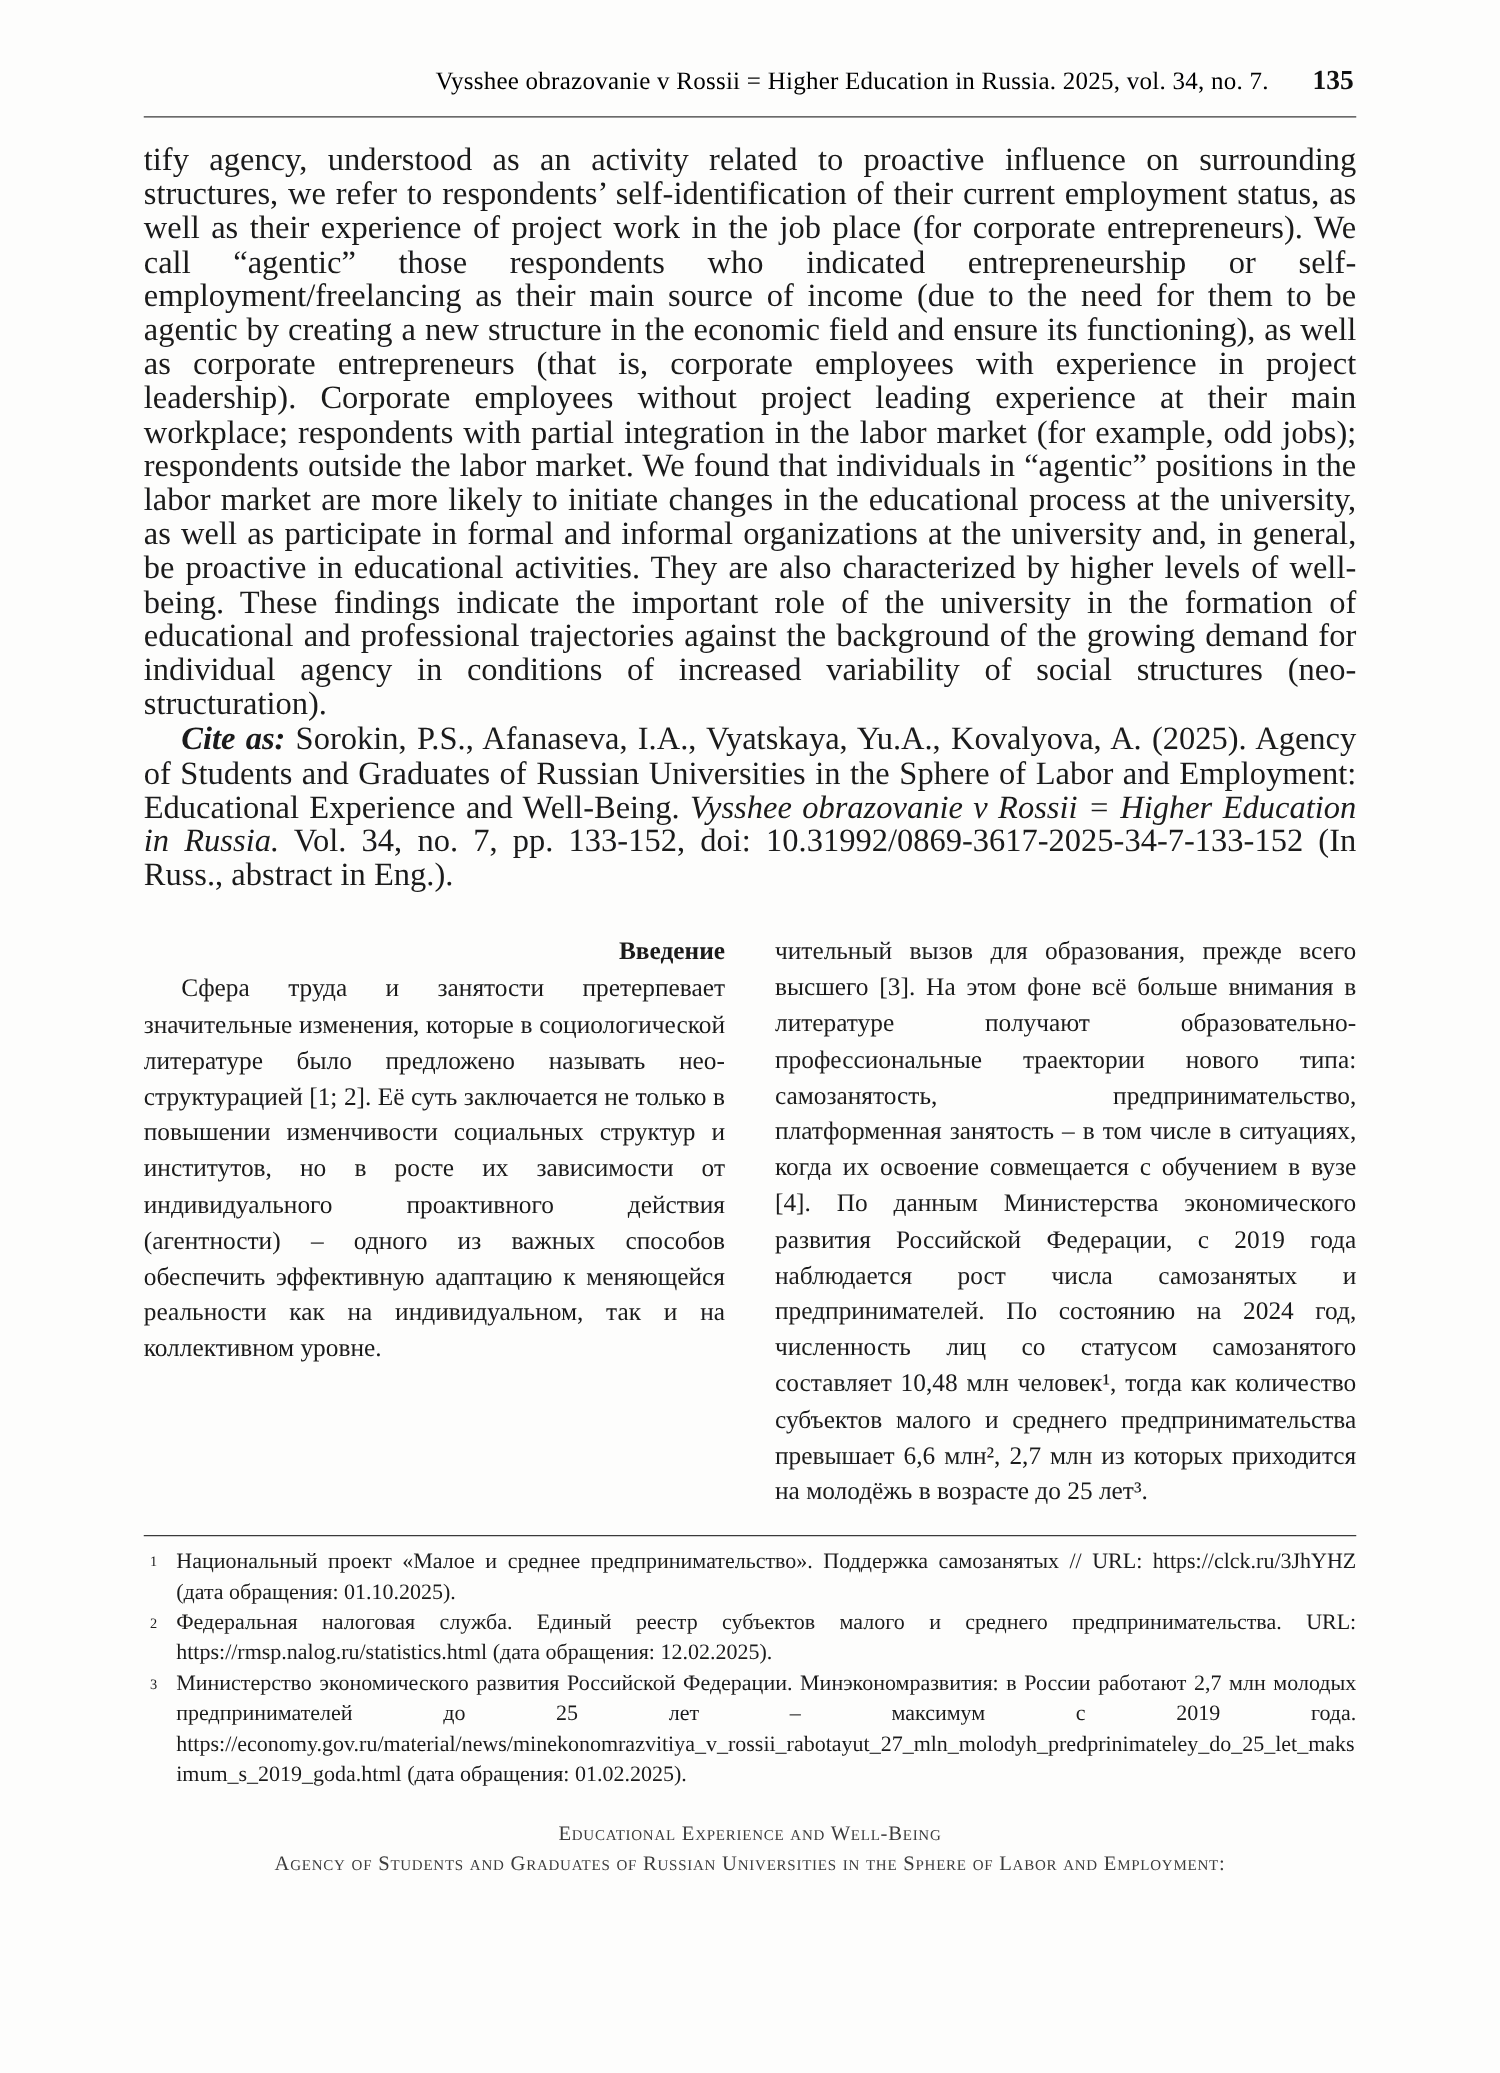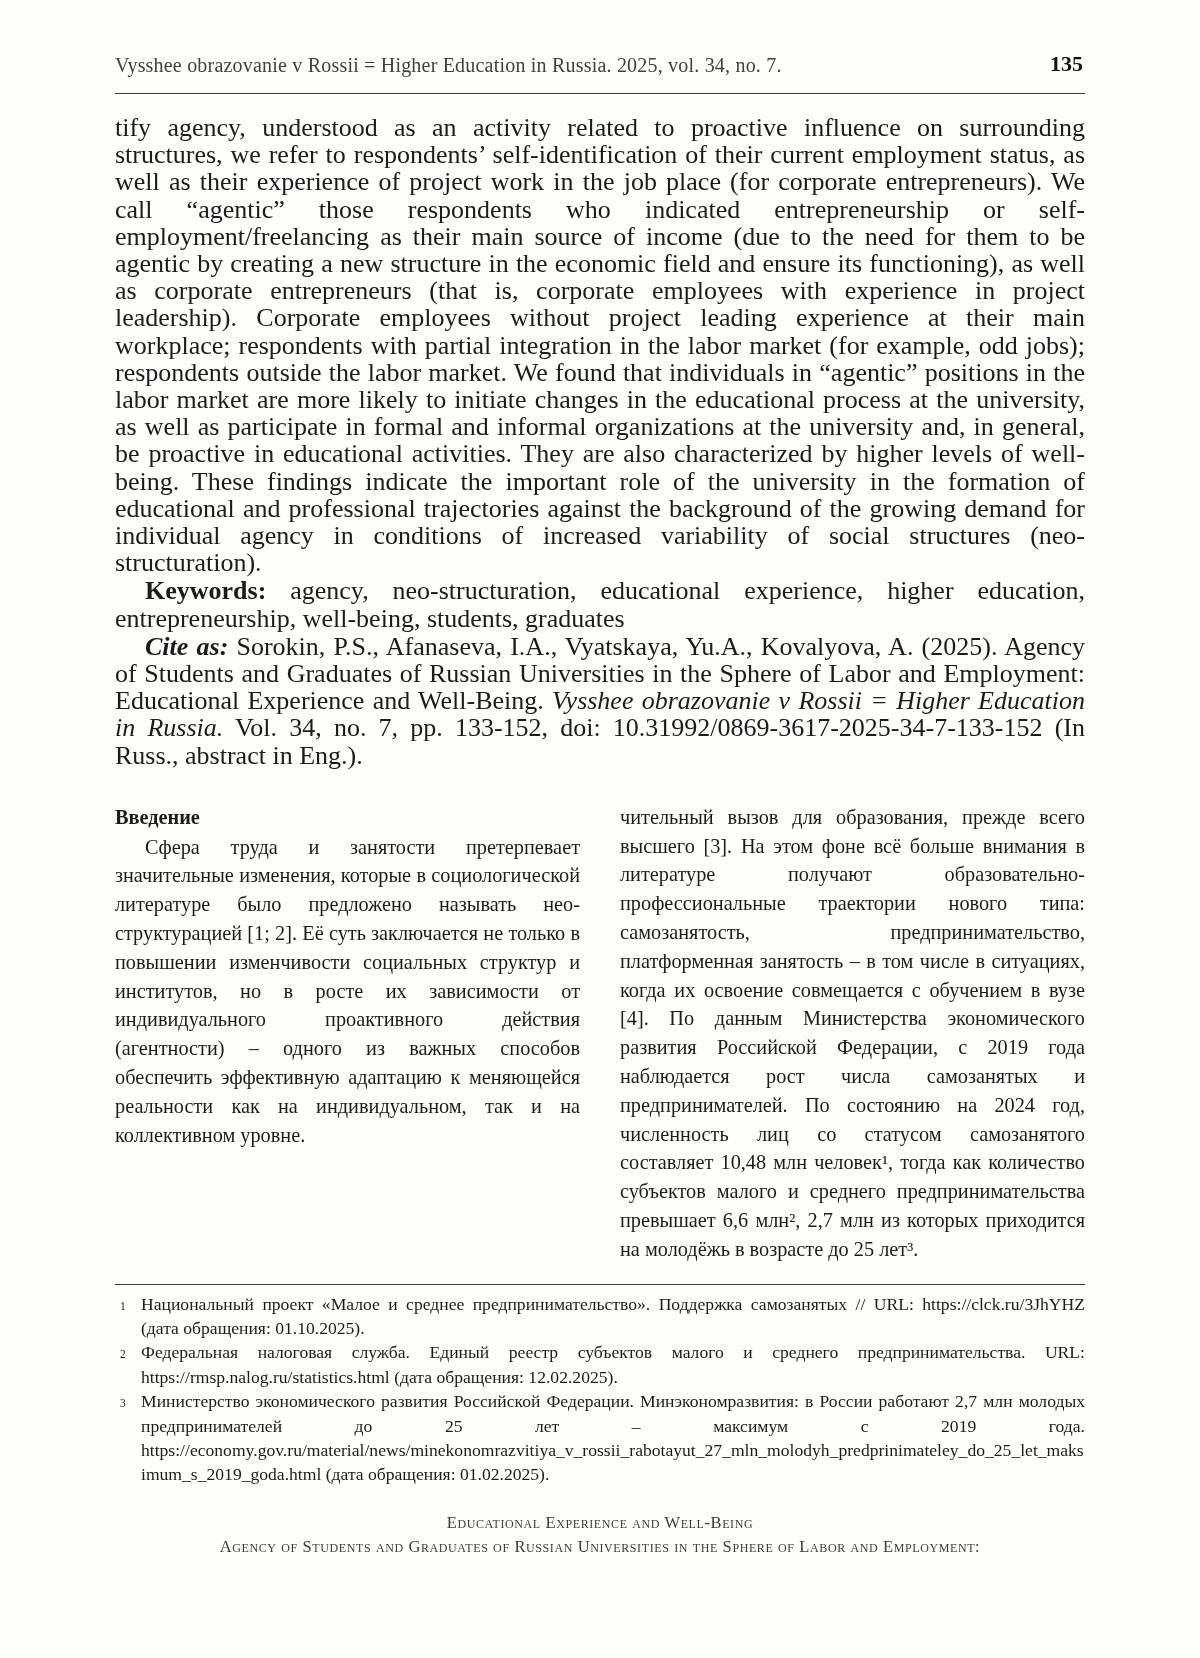--- a/index.html
+++ b/index.html
@@ -11,23 +11,23 @@
     background: #fdfdfc;
     padding: 54px 115px 0 115px;
     position: relative;
     overflow: hidden;
     font-family: "Liberation Serif", "DejaVu Serif", serif;
     color: #1b1b1b;
   }
   
   .running-head { position: relative; height: 30px; }
   .running-title {
-    text-align: left;
+    text-align: right;
     font-size: 20px;
-    color: #404040;
+    color: #000000;
     padding-right: 70px;
     letter-spacing: 0.2px;
   }
   .page-number {
     position: absolute;
     right: 2px; top: -3px;
     font-weight: bold;
     font-size: 22px;
     color: #111;
   }
@@ -46,21 +46,21 @@
   b.lead { font-weight: bold; }
   .cite .lead { font-style: italic; }
 
   
   .columns { display: flex; gap: 40px; margin-top: 34px; }
   .col { flex: 1 1 0; font-size: 20.3px; line-height: 28.8px; text-align: justify; }
   .col h2 {
     margin: 0 0 1px 0;
     font-size: 20.3px;
     font-weight: bold;
-    text-align: left;
+    text-align: right;
   }
   .col p { margin: 0; text-indent: 30px; }
   .col p.no-indent { text-indent: 0; }
 
   
   .footnotes { margin-top: 20px; }
   .foot-rule { border: none; border-top: 1.4px solid #3a3a3a; margin: 0 0 7px 0; }
   .footnote {
     display: flex;
     font-size: 17.6px;
@@ -95,21 +95,20 @@
   <header class="running-head">
     <div class="running-title">Vysshee obrazovanie v Rossii = Higher Education in Russia. 2025, vol. 34, no. 7.</div>
     <div class="page-number">135</div>
   </header>
 
   <hr class="head-rule">
 
   <section class="abstract">
     <p class="abstract-body">tify agency, understood as an activity related to proactive influence on surrounding structures, we refer to respondents’ self-identification of their current employment status, as well as their experience of project work in the job place (for corporate entrepreneurs). We call “agentic” those respondents who indicated entrepreneurship or self-employment/freelancing as their main source of income (due to the need for them to be agentic by creating a new structure in the economic field and ensure its functioning), as well as corporate entrepreneurs (that is, corporate employees with experience in project leadership). Corporate employees without project leading experience at their main workplace; respondents with partial integration in the labor market (for example, odd jobs); respondents outside the labor market. We found that individuals in “agentic” positions in the labor market are more likely to initiate changes in the educational process at the university, as well as participate in formal and informal organizations at the university and, in general, be proactive in educational activities. They are also characterized by higher levels of well-being. These findings indicate the important role of the university in the formation of educational and professional trajectories against the background of the growing demand for individual agency in conditions of increased variability of social structures (neo-structuration).</p>
 
-    <p class="keywords indent"><b class="lead">Keywords:</b><span> agency, neo-structuration, educational experience, higher education, entrepreneurship, well-being, students, graduates</span></p>
 
     <p class="cite indent"><b class="lead">Cite as:</b><span> Sorokin, P.S., Afanaseva, I.A., Vyatskaya, Yu.A., Kovalyova, A. (2025). Agency of Students and Graduates of Russian Universities in the Sphere of Labor and Employment: Educational Experience and Well-Being. </span><i>Vysshee obrazovanie v Rossii = Higher Education in Russia.</i><span> Vol. 34, no. 7, pp. 133-152, doi: 10.31992/0869-3617-2025-34-7-133-152 (In Russ., abstract in Eng.).</span></p>
   </section>
 
   <section class="columns">
     <div class="col col-left">
       <h2>Введение</h2>
       <p lang="ru">Сфера труда и занятости претерпевает значительные изменения, которые в социологической литературе было предложено называть нео-структурацией [1; 2]. Её суть заключается не только в повышении изменчивости социальных структур и институтов, но в росте их зависимости от индивидуального проактивного действия (агентности) – одного из важных способов обеспечить эффективную адаптацию к меняющейся реальности как на индивидуальном, так и на коллективном уровне.</p>
     </div>
     <div class="col col-right">

